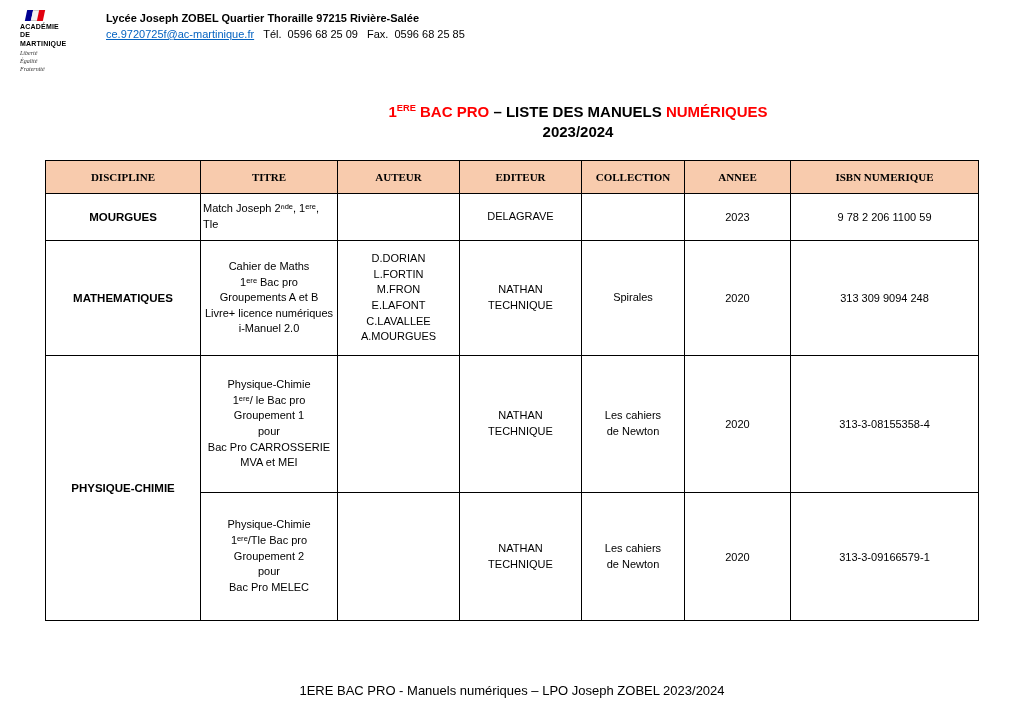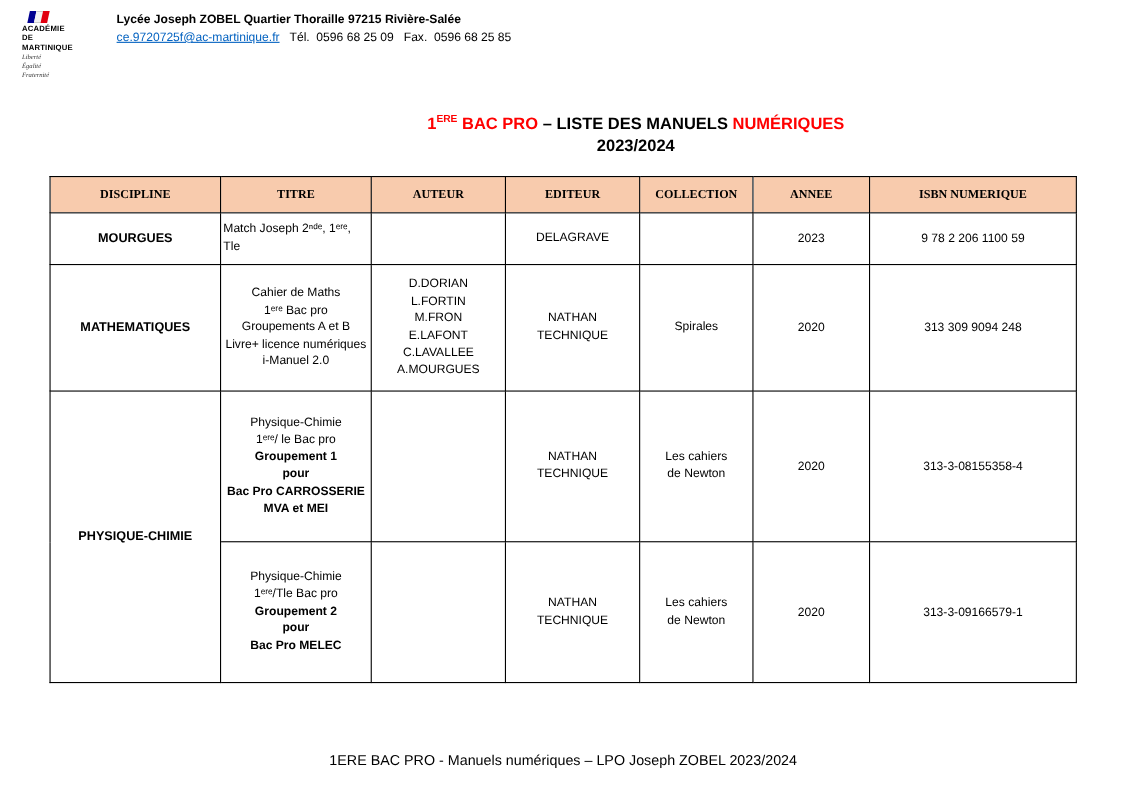--- a/index.html
+++ b/index.html
@@ -40,21 +40,21 @@
     border-collapse:collapse; table-layout:fixed; font-size:11px;
   }
   .manuals-table th, .manuals-table td {
     border:1px solid #000; text-align:center; vertical-align:middle; padding:2px 3px;
     overflow:hidden;
   }
   .manuals-table th { background:var(--header-bg,#F8CBAD); height:33px; font-size:11px; font-weight:bold;font-family:Liberation Serif, serif; }
   td.disc { font-weight:bold; font-size:11.5px; }
   td.cell-left { text-align:left; padding-left:2px; padding-right:1px; }
   .lines div { line-height:1.42; }
-  .lines .bold { font-weight:bold;text-align:center; }
+  .lines .bold { font-weight:normal;text-align:center; }
   tr.r1 td { height:47px; }
   tr.r2 td { height:115px; }
   tr.r3 td { height:137px; }
   tr.r4 td { height:128px; }
 
   
   .page-footer { position:absolute; top:683px; width:100%; text-align:center; font-size:13px; }
 </style>
 </head>
 <body>

